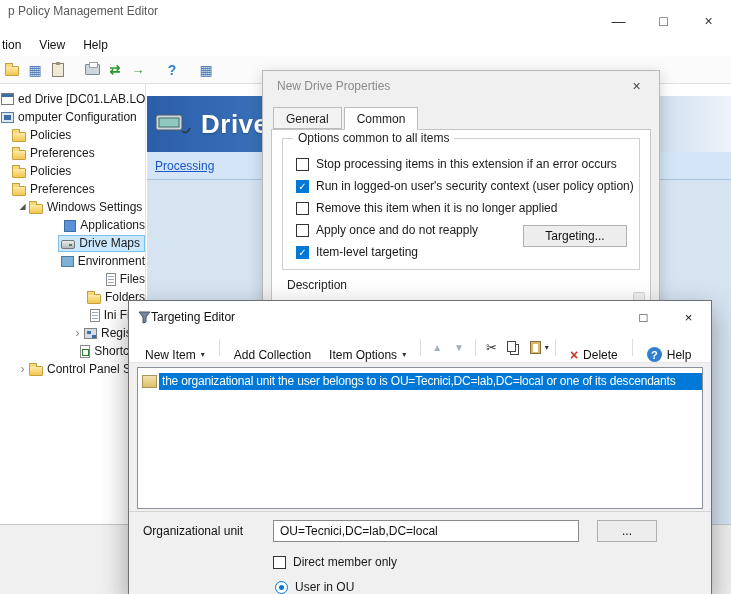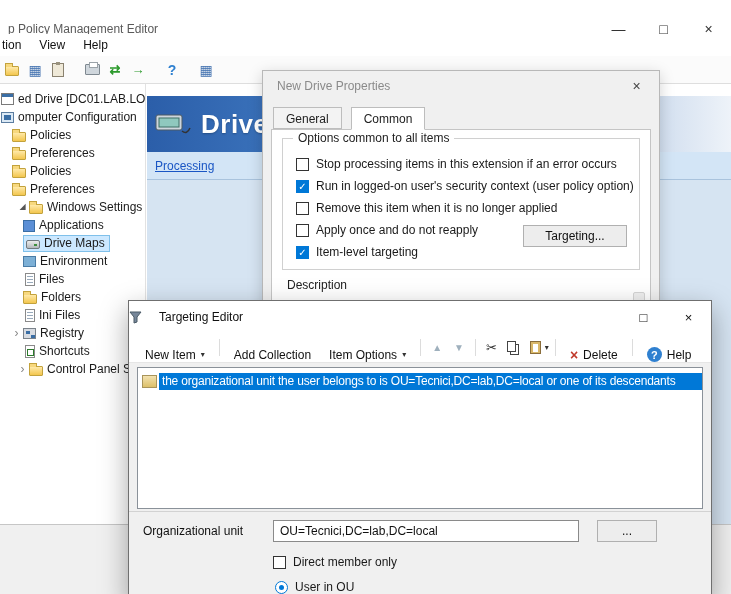--- a/index.html
+++ b/index.html
@@ -1,21 +1,21 @@
 <!DOCTYPE html>
 <html><head>
 <meta charset="utf-8">
 <style>
   * { box-sizing: border-box; margin: 0; padding: 0; }
   html,body { width: 731px; height: 594px; }
   body { font-family: "Liberation Sans", sans-serif; font-size: 12px; color: #1a1a1a; background:#fff; }
   .stage { position: relative; width: 731px; height: 594px; overflow: hidden; background: #fff; }
 
   
-  .titlebar { position:absolute; left:0; top:12px; width:731px; height:34px; background:#fff; display:flex; align-items:center; }
+  .titlebar { position:absolute; left:0; top:4px; width:731px; height:34px; background:#fff; display:flex; }
   .titlebar .title { flex:1; padding-left:8px; color:#5a5a5a; white-space:nowrap; overflow:hidden; }
   .win-btns { display:flex; height:100%; }
   .win-btn { width:45px; height:100%; display:flex; align-items:center; justify-content:center; color:#333; font-size:14px; }
 
   .menubar { position:absolute; left:0; top:34px; width:731px; height:22px; background:#fff; display:flex; align-items:center; }
   .menu-item { padding:3px 9px; color:#111; }
   .menu-item:first-child { padding-left:2px; }
 
   .toolbar { position:absolute; left:0; top:56px; width:731px; height:28px; background:#fbfbfb; border-bottom:1px solid #dedede; display:flex; align-items:center; gap:3px; padding-left:2px; }
   .tb { width:20px; height:20px; display:flex; align-items:center; justify-content:center; font-size:13px; }
@@ -49,58 +49,58 @@
   .ic-short { position:relative; width:10px; height:13px; background:#fff; border:1px solid #8a8a8a; margin-left:2px; }
   .ic-short::after { content:""; position:absolute; left:1px; bottom:1px; width:5px; height:5px; background:#fff; border:1px solid #2c7a2c; }
   .ic-ou-item { width:15px; height:13px; background:linear-gradient(#f3e2b0,#dcc06a); border:1px solid #a8945a; }
 
   
   .tree { position:absolute; left:0; top:84px; width:146px; height:440px; background:#fff; border-right:1px solid #e2e2e2; padding-top:6px; overflow:hidden; }
   .trow { height:18px; display:flex; align-items:center; white-space:nowrap; }
   .exp { width:13px; flex:0 0 13px; text-align:center; color:#555; font-size:8px; line-height:18px; }
   .exp.chev { font-size:12px; color:#888; }
   .ticon { flex:0 0 auto; margin-right:4px; display:inline-block; }
-  .i0 { padding-left:1px; } .i1 { padding-left:12px; } .i2 { padding-left:16px; } .i3 { padding-left:10px; }
+  .i0 { padding-left:1px; } .i1 { padding-left:12px; } .i2 { padding-left:16px; } .i3 { padding-left:10px;justify-content:flex-end; }
   .tsel { display:flex; align-items:center; height:17px; background:#cce8ff; border:1px solid #7fc0ea; padding:0 4px 0 2px; }
 
   
   .content { position:absolute; left:147px; top:84px; width:584px; height:440px; background:#fff; }
   .pane-header { position:absolute; left:0; top:12px; width:100%; height:56px; display:flex; align-items:center; gap:10px; padding-left:8px; color:#fff;
     background:linear-gradient(90deg,#2b5ea9 0%,#3f78c0 28%,#9db9dd 65%,#eef3f9 100%); }
   .pane-header .ht { font-size:26px; font-weight:600; letter-spacing:0.5px; text-shadow:0 1px 2px rgba(0,0,0,0.25); }
   .proc-strip { position:absolute; left:0; top:68px; width:100%; height:28px; background:#d3e5f6; border-bottom:1px solid #a9c3dd; display:flex; align-items:center; padding-left:8px; }
   .proc-link { color:#1a56c4; text-decoration:underline; }
   .pane-body { position:absolute; left:0; top:96px; width:100%; height:344px; background:#d6e4f2; }
 
   .bottom-fill { position:absolute; left:0; top:524px; width:731px; height:70px; background:#f0f0f0; border-top:1px solid #c6c6c6; }
 
   
   .props { position:absolute; left:262px; top:70px; width:398px; height:250px; background:#f0f0f0; border:1px solid #b8b8b8; box-shadow:0 4px 14px rgba(0,0,0,0.18); z-index:10; }
   .props-titlebar { height:30px; display:flex; align-items:center; }
   .props-title { flex:1; padding-left:14px; color:#8a8a8a; }
   .dlg-btn { width:45px; height:30px; display:flex; align-items:center; justify-content:center; color:#444; font-size:14px; }
   .props-tabs { position:absolute; left:10px; top:36px; display:flex; z-index:3; }
-  .ptab { height:22px; padding:4px 12px 0; border:1px solid #bdbdbd; background:#f3f3f3; margin-right:9px; color:#222; }
+  .ptab { height:22px; padding:4px 12px 0; border:1px solid #bdbdbd; background:#f3f3f3; margin-right:2px; color:#222; }
   .ptab.active { background:#fff; height:23px; border-bottom:1px solid #fff; }
   .props-page { position:absolute; left:8px; right:8px; top:58px; bottom:6px; background:#fff; border:1px solid #c5c5c5; z-index:2;text-align:right; }
   .groupbox { position:absolute; left:10px; right:10px; top:8px; height:132px; border:1px solid #d0d0d0; }
   .groupbox-title { position:absolute; left:10px; top:-8px; background:#fff; padding:0 5px; color:#222; }
   .opts { position:absolute; left:0; top:14px; right:0; }
   .optrow { display:flex; align-items:center; height:22px; padding-left:13px; }
   .cb { width:13px; height:13px; border:1px solid #333; background:#fff; margin-right:7px; display:flex; align-items:center; justify-content:center; font-size:10px; color:#fff; flex:0 0 13px; }
   .cb.on { background:#0078d7; border-color:#0078d7; }
   .btn { background:#ededed; border:1px solid #b0b0b0; display:flex; align-items:center; justify-content:center; color:#111; }
   .targeting-btn { position:absolute; right:12px; bottom:22px; width:104px; height:22px; }
   .desc-label { position:absolute; left:15px; top:148px; color:#222; }
   .desc-scroll { position:absolute; right:5px; top:162px; width:12px; height:24px; background:#f0f0f0; border:1px solid #d5d5d5; border-radius:2px; }
 
   
   .teditor { position:absolute; left:128px; top:300px; width:584px; height:300px; background:#f0f0f0; border:1px solid #6f6f6f; box-shadow:0 10px 26px rgba(0,0,0,0.35); z-index:20; }
   .te-titlebar { height:32px; background:#fff; display:flex; align-items:center; }
-  .te-title { flex:1; display:flex; align-items:center; gap:17px; color:#111; }
+  .te-title { flex:1; display:flex; align-items:center; gap:0; padding-left:9px; color:#111; }
   .te-btn { width:45px; height:32px; display:flex; align-items:center; justify-content:center; color:#111; font-size:13px; }
   .te-toolbar { height:30px; background:#fff; border-bottom:1px solid #e6e6e6; display:flex; align-items:center; padding-left:8px; gap:2px; }
   .tbtn { display:flex; align-items:center; gap:5px; padding:4px 8px; color:#111; white-space:nowrap;margin-top:14px; }
   .caret { font-size:8px; color:#333; }
   .vsep { width:1px; height:17px; background:#dcdcdc; margin:0 4px; flex:0 0 1px; }
   .arrow-dis { color:#9fb0bd; font-size:10px; padding:0 5px; }
   .cutico { font-size:13px; color:#333; padding:0 4px; }
   .copyico { width:9px; height:11px; border:1px solid #444; background:#fff; box-shadow:3px 3px 0 -1px #fff, 3px 3px 0 0 #444; margin:0 6px 3px 4px; }
   .pasteico { position:relative; width:11px; height:13px; background:#d9b86a; border:1px solid #8a6d3b; margin:0 2px 0 6px; }
   .pasteico::after { content:""; position:absolute; left:2px; top:2px; width:5px; height:8px; background:#fff; }

